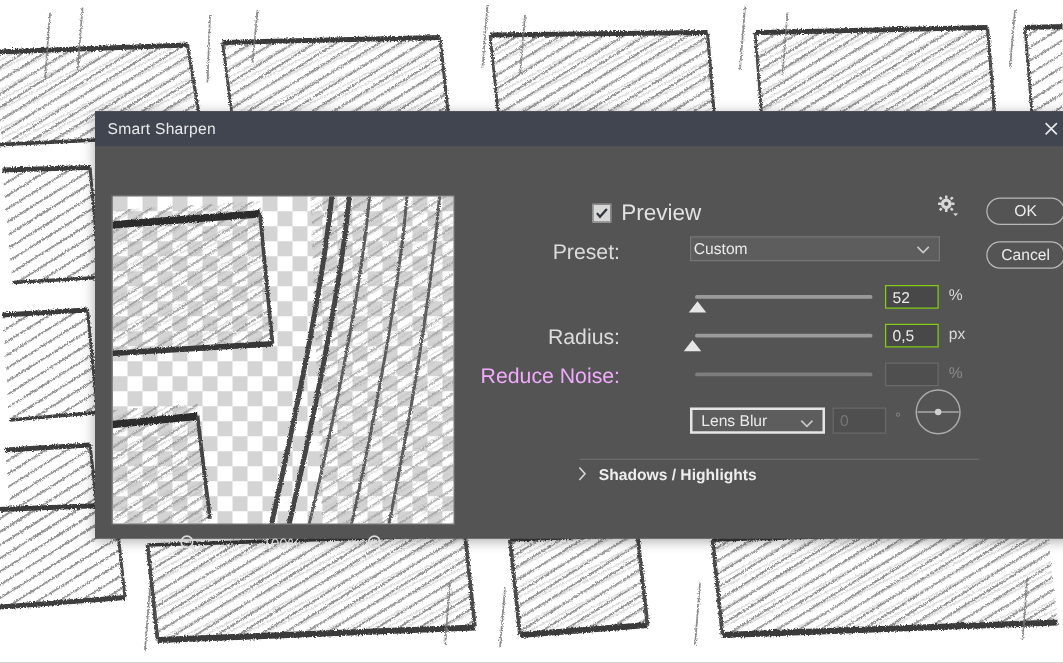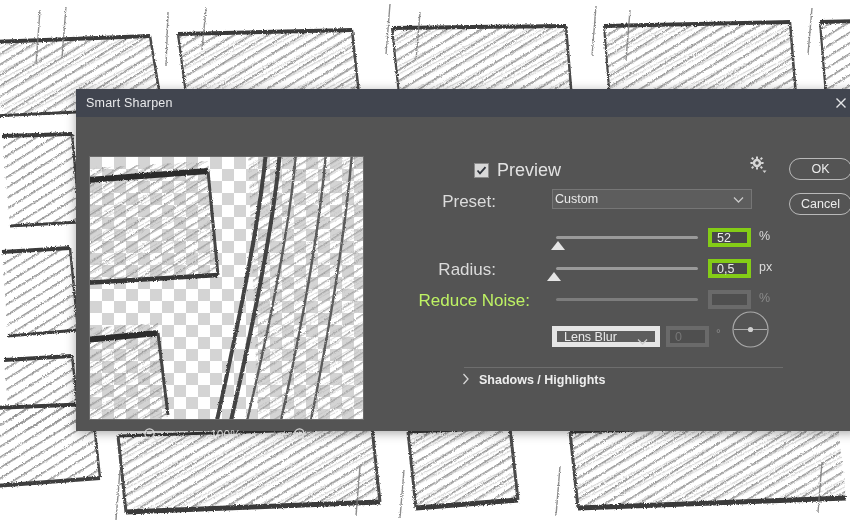--- a/index.html
+++ b/index.html
@@ -123,21 +123,21 @@
 
   
   .field-label {
     position: absolute;
     color: #dcdcdc;
     font-size: 17px;
     text-align: right;
     width: 160px;
     left: -36px;
   }
-  .field-label.disabled { color: #bef264; padding-left: 34px; }
+  .field-label.disabled { color: #f0abfc; }
 
   
   #preset-select {
     position: absolute; left: 180px; top: 72px;
     width: 200px; height: 20px;
     background: #5d5d5d;
     border: 1px solid #767676;
     box-sizing: border-box;
     display:flex; align-items:center;
     cursor: pointer;
@@ -161,41 +161,41 @@
     border-right: 7px solid transparent;
     border-bottom: 9px solid #e6e6e6;
     cursor: pointer;
   }
 
   
   .num-input {
     position: absolute;
     width: 43px; height: 19px;
     background: #484848;
-    border: 4px solid #84cc16;
+    border: 1px solid #84cc16;
     box-sizing: border-box;
     color: #eaeaea;
     font-size: 12.5px;
     display: flex; align-items: center;
     padding-left: 5px;
     cursor: text;
   }
   .num-input.disabled { border-color: #6a6a6a; color: #767676; background: #4f4f4f; }
   .unit {
     position: absolute;
     color: #dcdcdc; font-size: 12.5px;
   }
   .unit.disabled { color: #8b8b8b; }
 
   
   #remove-select {
     position: absolute; left: 180px; top: 209px;
     width: 108px; height: 21px;
     background: #5d5d5d;
-    border: 5px solid #e5e5e5;
+    border: 2px solid #e5e5e5;
     box-sizing: border-box;
     display:flex; align-items:center;
     cursor: pointer;
   }
   #remove-value { color: #eaeaea; font-size: 12.5px; margin-left: 7px; }
   #remove-chevron { position:absolute; right: 7px; top: 7px; }
 
   
   #angle-input {
     position: absolute; left: 294px; top: 209px;

